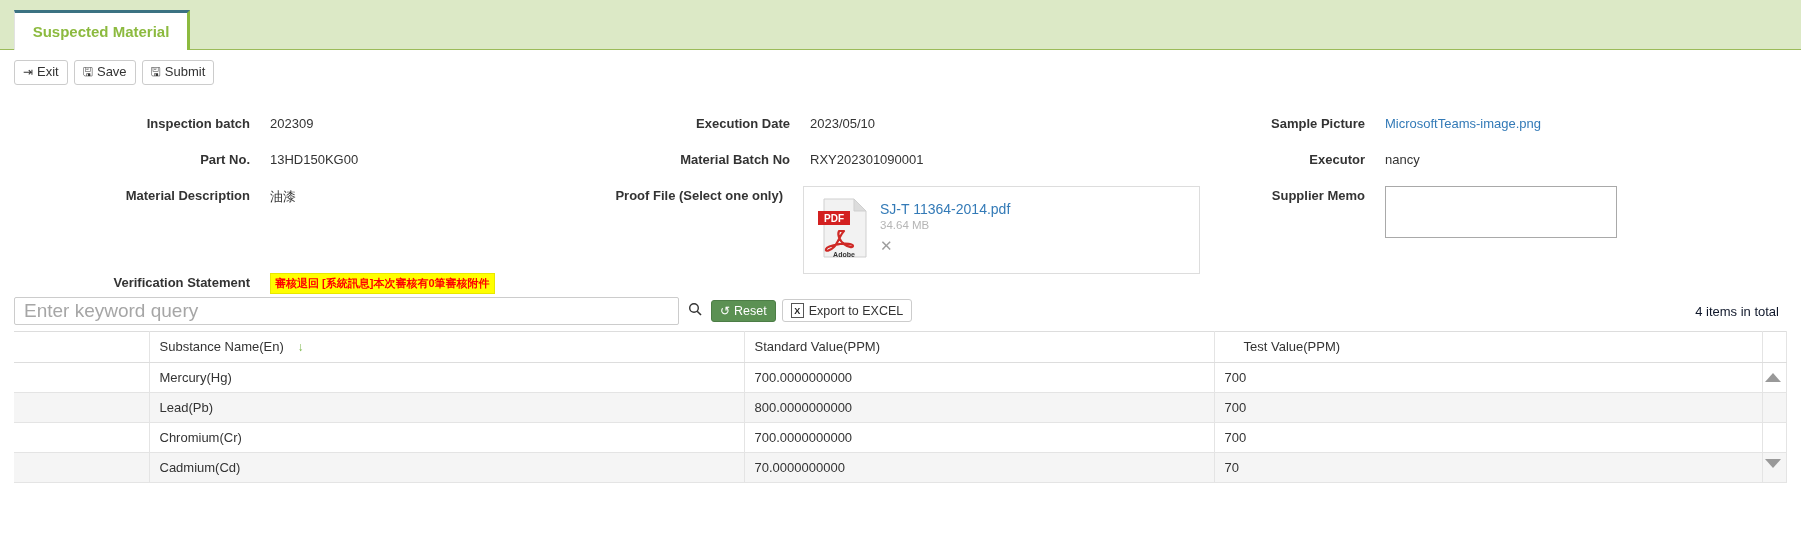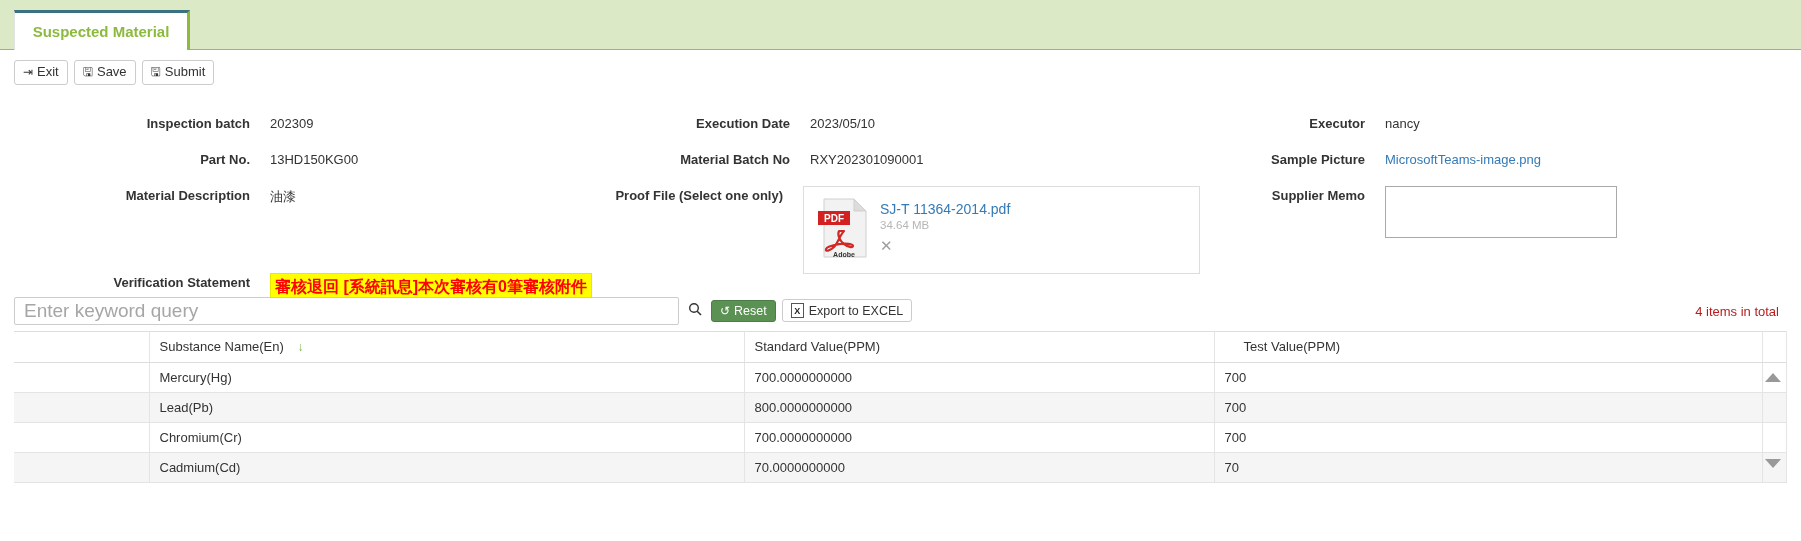--- a/index.html
+++ b/index.html
@@ -154,21 +154,21 @@
     position: absolute;
     left: 0; top: 182px;
     display: flex;
     align-items: flex-start;
   }
   .verif .flabel { width: 250px; }
   .highlight {
     background: #ffff00;
     color: #ff0000;
     font-weight: bold;
-    font-size: 16px;
+    font-size: 11px;
     padding: 2px 4px;
     margin-left: 20px;
     border: 1px solid #e8e800;
     display: inline-block;
     line-height: 1.35;
   }
 
   
   .searchbar {
     display: flex;
@@ -213,21 +213,21 @@
     display: inline-flex; align-items: center; gap: 5px;
   }
   .xls-glyph {
     width: 13px; height: 15px;
     border: 1px solid #555555;
     display: inline-flex; align-items: center; justify-content: center;
     font-size: 9px; font-weight: bold; color: #222222;
   }
   .items-total {
     position: absolute; right: 22px; top: 13px;
-    font-size: 13px; color: #b91c1c;
+    font-size: 13px; color: #0f172a;
   }
 
   
   .tablewrap { position: relative; padding: 0 14px 0 14px; }
   table { width: 100%; border-collapse: collapse; table-layout: fixed; }
   th, td {
     border: 1px solid #e4e4e4;
     border-left: none; border-right: 1px solid #e4e4e4;
     text-align: left;
     font-size: 13px;
@@ -324,26 +324,26 @@
             <div class="file-size">34.64 MB</div>
             <span class="file-remove">✕</span>
           </div>
         </div>
       </div>
     </div>
   </div>
 
   <div class="fcol col3">
     <div class="frow">
+      <div class="flabel">Sample Picture</div>
+      <div class="fvalue link">MicrosoftTeams-image.png</div>
+    </div>
+    <div class="frow">
       <div class="flabel">Executor</div>
       <div class="fvalue">nancy</div>
-    </div>
-    <div class="frow">
-      <div class="flabel">Sample Picture</div>
-      <div class="fvalue link">MicrosoftTeams-image.png</div>
     </div>
     <div class="frow">
       <div class="flabel">Supplier Memo</div>
       <textarea class="memo" placeholder="" style=""></textarea>
     </div>
   </div>
 
   <div class="verif">
     <div class="flabel">Verification Statement</div>
     <div class="highlight">審核退回 [系統訊息]本次審核有0筆審核附件</div>

